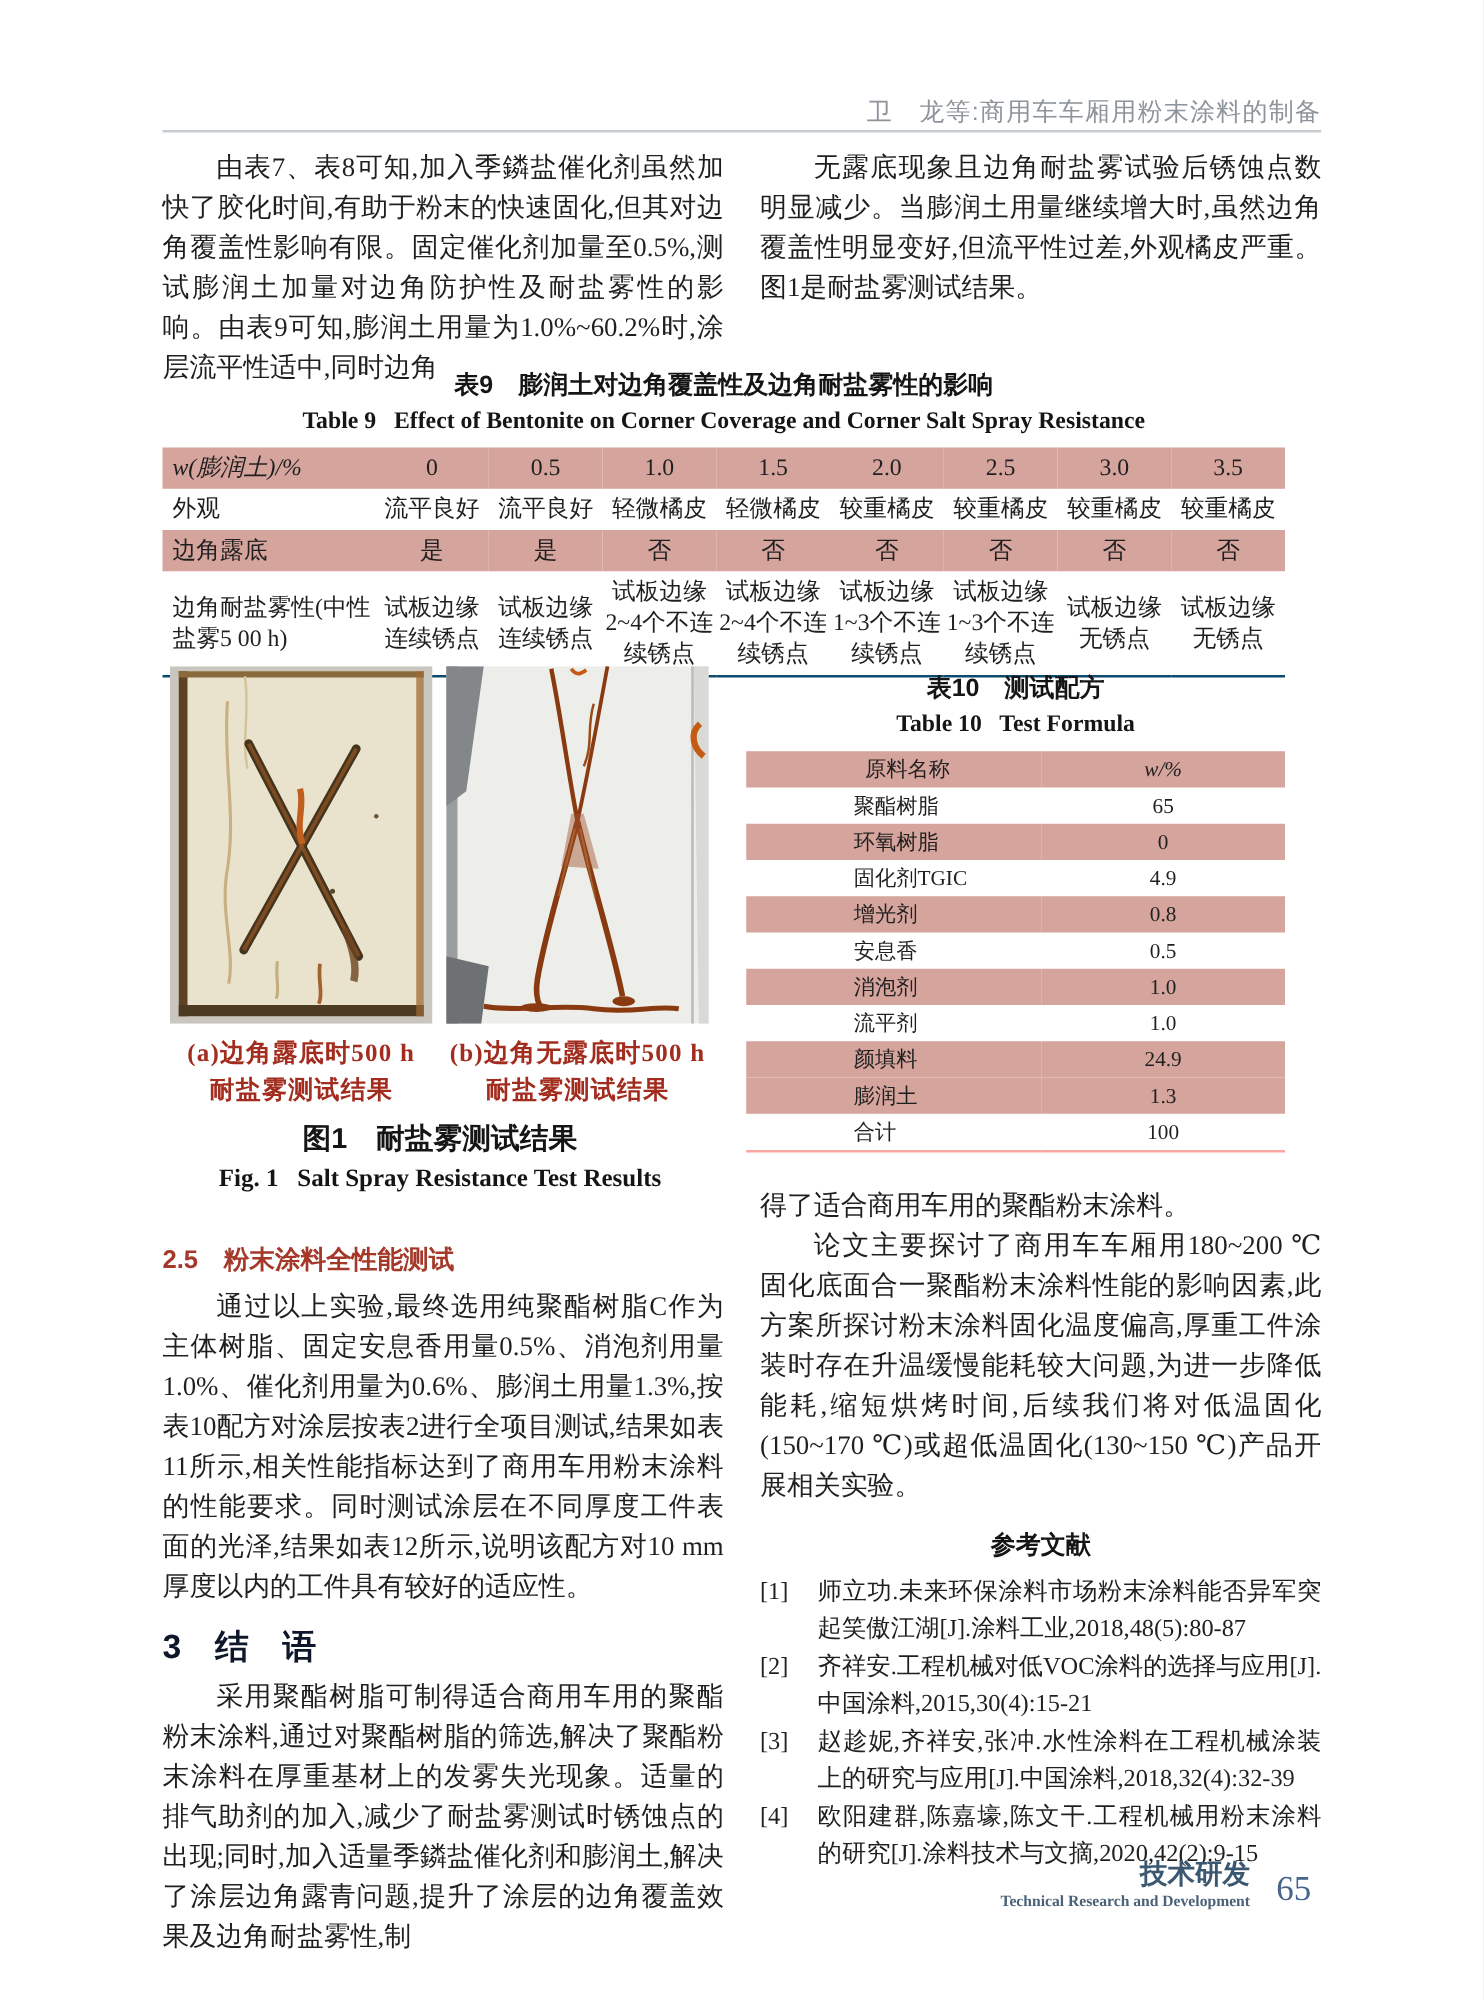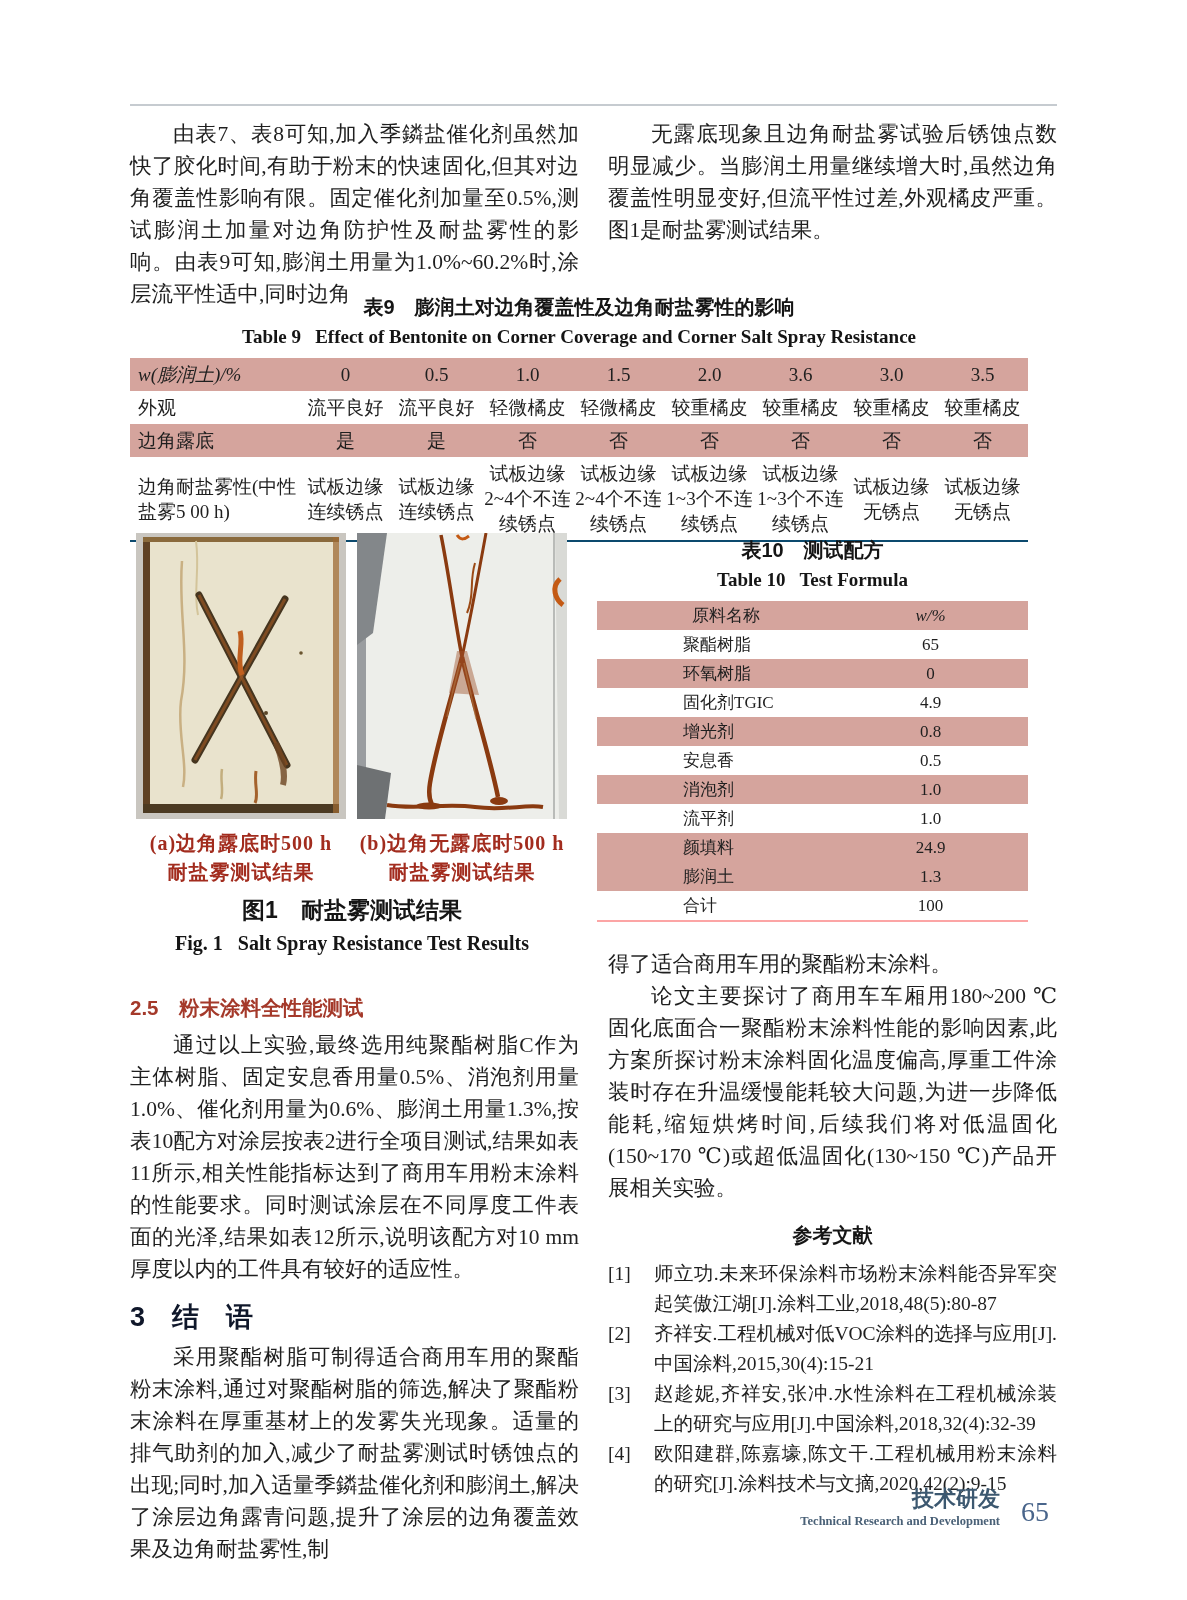--- a/index.html
+++ b/index.html
@@ -76,20 +76,21 @@
     font-size:22px;color:#3c5870;line-height:24px;}
   .footer-en{font-size:12.5px;color:#4a6177;margin-top:3px;font-weight:bold;}
   .footer-bar{width:3px;background:#2f4d6b;}
   .footer-page{font-size:28px;color:#49658b;padding:8px 0 0 9px;width:36px;}
 </style>
 </head>
 <body>
 
 <div class="page">
 
+  <div class="running-head">卫　龙等:商用车车厢用粉末涂料的制备</div>
   <div class="head-rule"></div>
 
   <div class="col col-left-top">
     <p class="body indent">由表7、表8可知,加入季鏻盐催化剂虽然加快了胶化时间,有助于粉末的快速固化,但其对边角覆盖性影响有限。固定催化剂加量至0.5%,测试膨润土加量对边角防护性及耐盐雾性的影响。由表9可知,膨润土用量为1.0%~60.2%时,涂层流平性适中,同时边角</p>
   </div>
   <div class="col col-right-top">
     <p class="body indent">无露底现象且边角耐盐雾试验后锈蚀点数明显减少。当膨润土用量继续增大时,虽然边角覆盖性明显变好,但流平性过差,外观橘皮严重。图1是耐盐雾测试结果。</p>
   </div>
 
   <div class="t9-block">
@@ -101,21 +102,21 @@
           <col span="8" style="width:91px">
         </colgroup>
       <tbody>
       <tr class="shaded">
         <td class="lbl ital">w(膨润土)/%</td>
         <td>0</td>
         <td>0.5</td>
         <td>1.0</td>
         <td>1.5</td>
         <td>2.0</td>
-        <td>3.6</td>
+        <td>2.5</td>
         <td>3.0</td>
         <td>3.5</td>
       </tr>
       <tr>
         <td class="lbl">外观</td>
         <td>流平良好</td>
         <td>流平良好</td>
         <td>轻微橘皮</td>
         <td>轻微橘皮</td>
         <td>较重橘皮</td>

